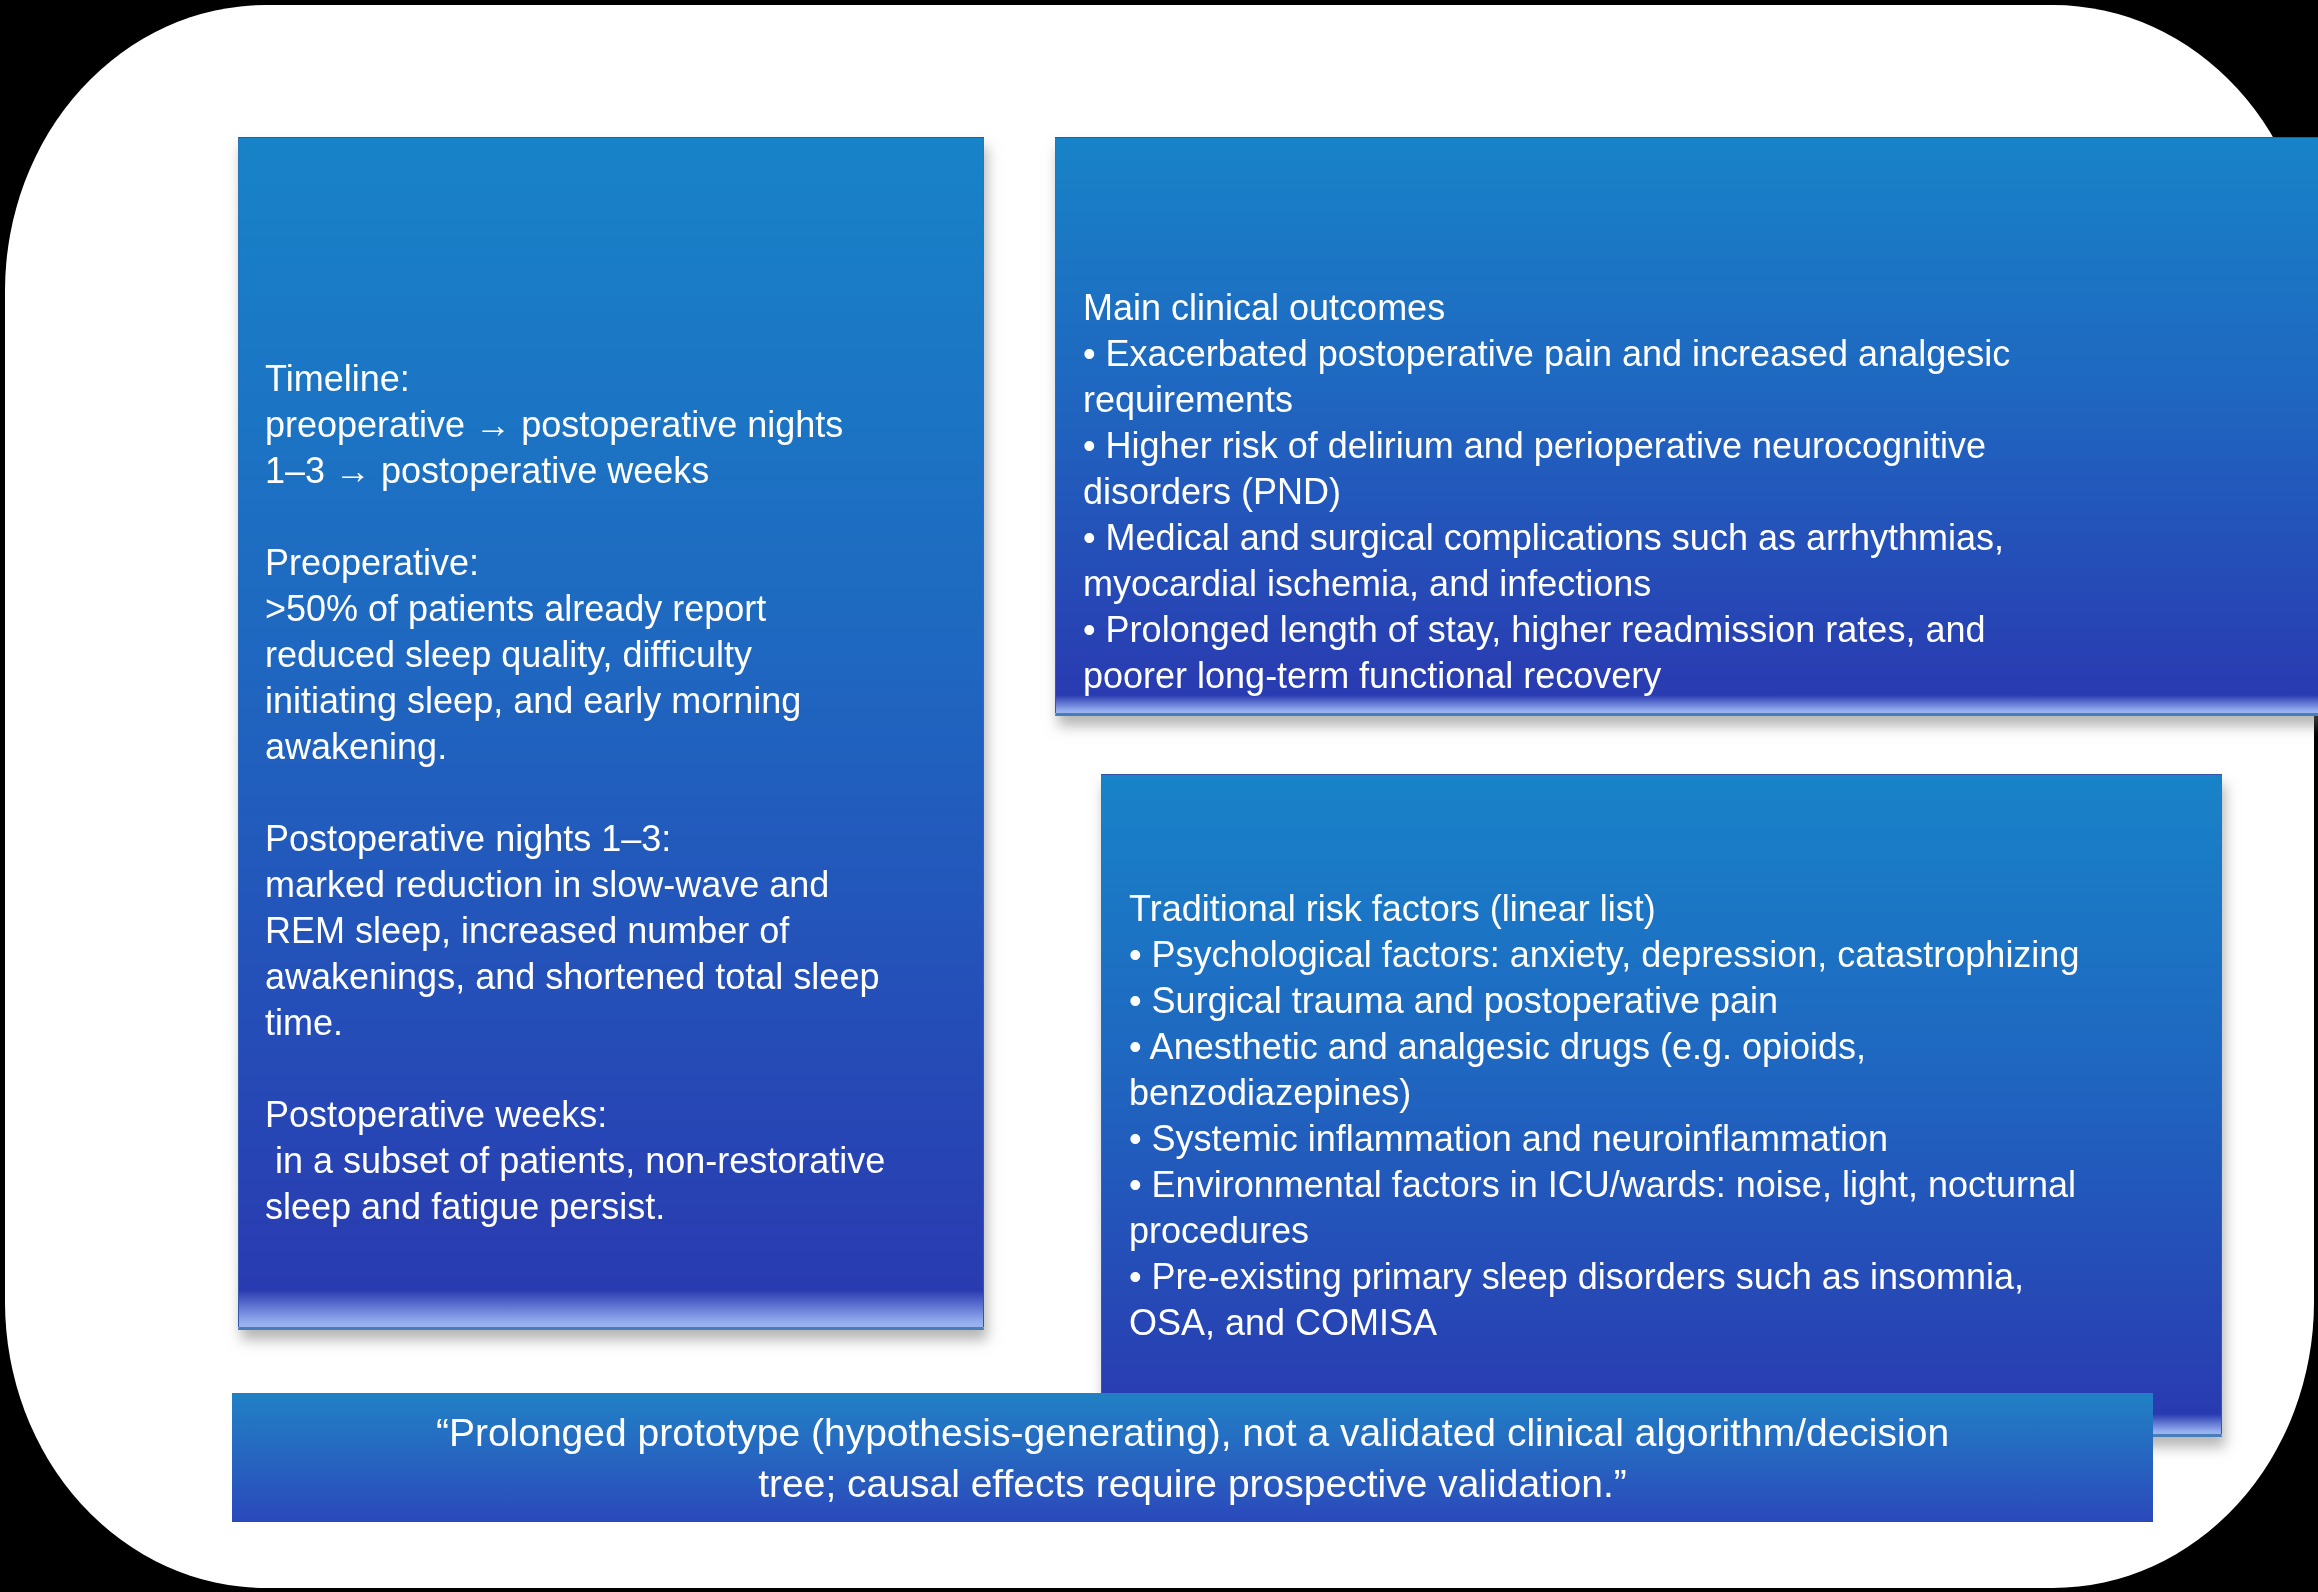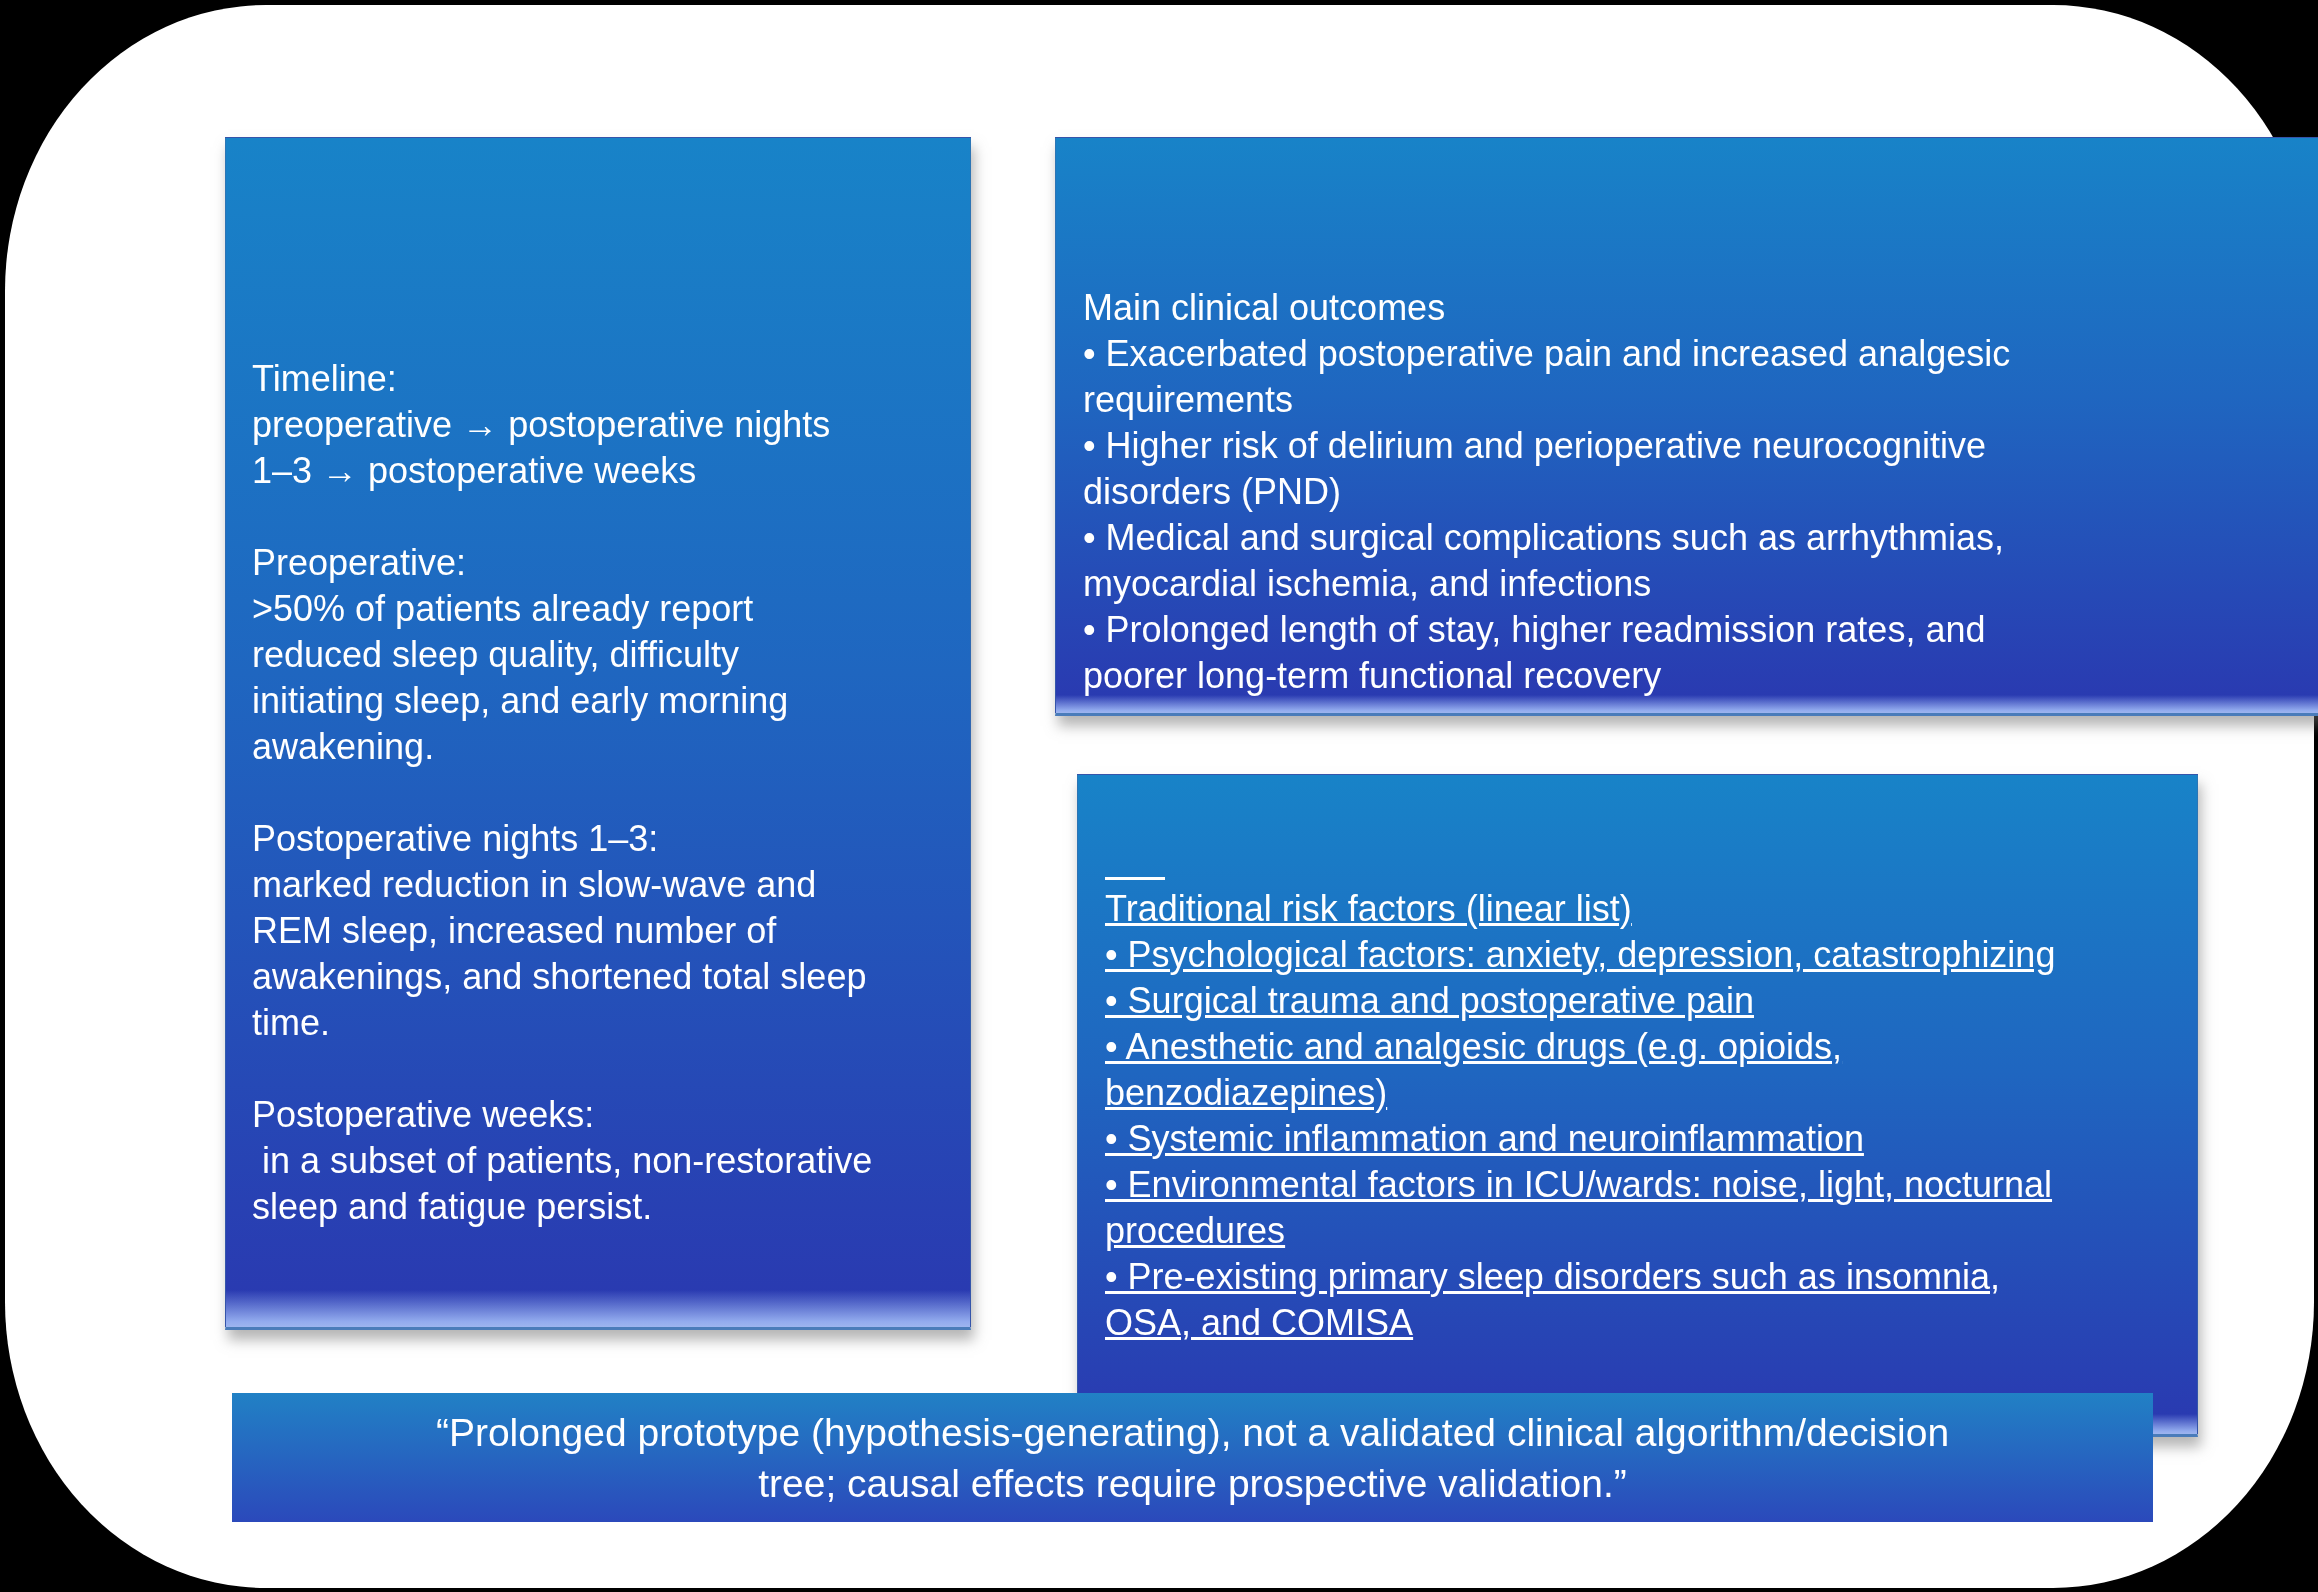--- a/index.html
+++ b/index.html
@@ -37,36 +37,35 @@
   .box::after {
     content: "";
     position: absolute;
     left: 0; right: 0; bottom: 0;
     height: 3.1%;
     background: linear-gradient(to bottom, rgba(146,171,238,0) 0%, #92abee 85%, #9db5ef 100%);
     pointer-events: none;
   }
 
   .box-timeline {
-    left: 220px; top: 132px;
+    left: 233px; top: 132px;
     width: 746px; height: 1193px;
     padding: 126px 20px 0 26px;
   }
 
   .box-outcomes {
     left: 1050px; top: 132px;
     width: 1294px; height: 579px;
     padding: 55px 18.6px 0 27px;
   }
 
   .box-risks {
-    left: 1072px; top: 769px;
+    left: 1096px; top: 769px;
     width: 1121px; height: 663px;
     padding: 18.6px 18.6px 0 27px;
-    text-decoration: underline;
   }
 
   .bar {
     position: absolute;
     left: 227px; top: 1388px;
     width: 1921px; height: 129px;
     background: linear-gradient(to bottom, #2181c5 0%, #2b49bb 100%);
     color: #ffffff;
     font-size: 39px;
     line-height: 51px;

